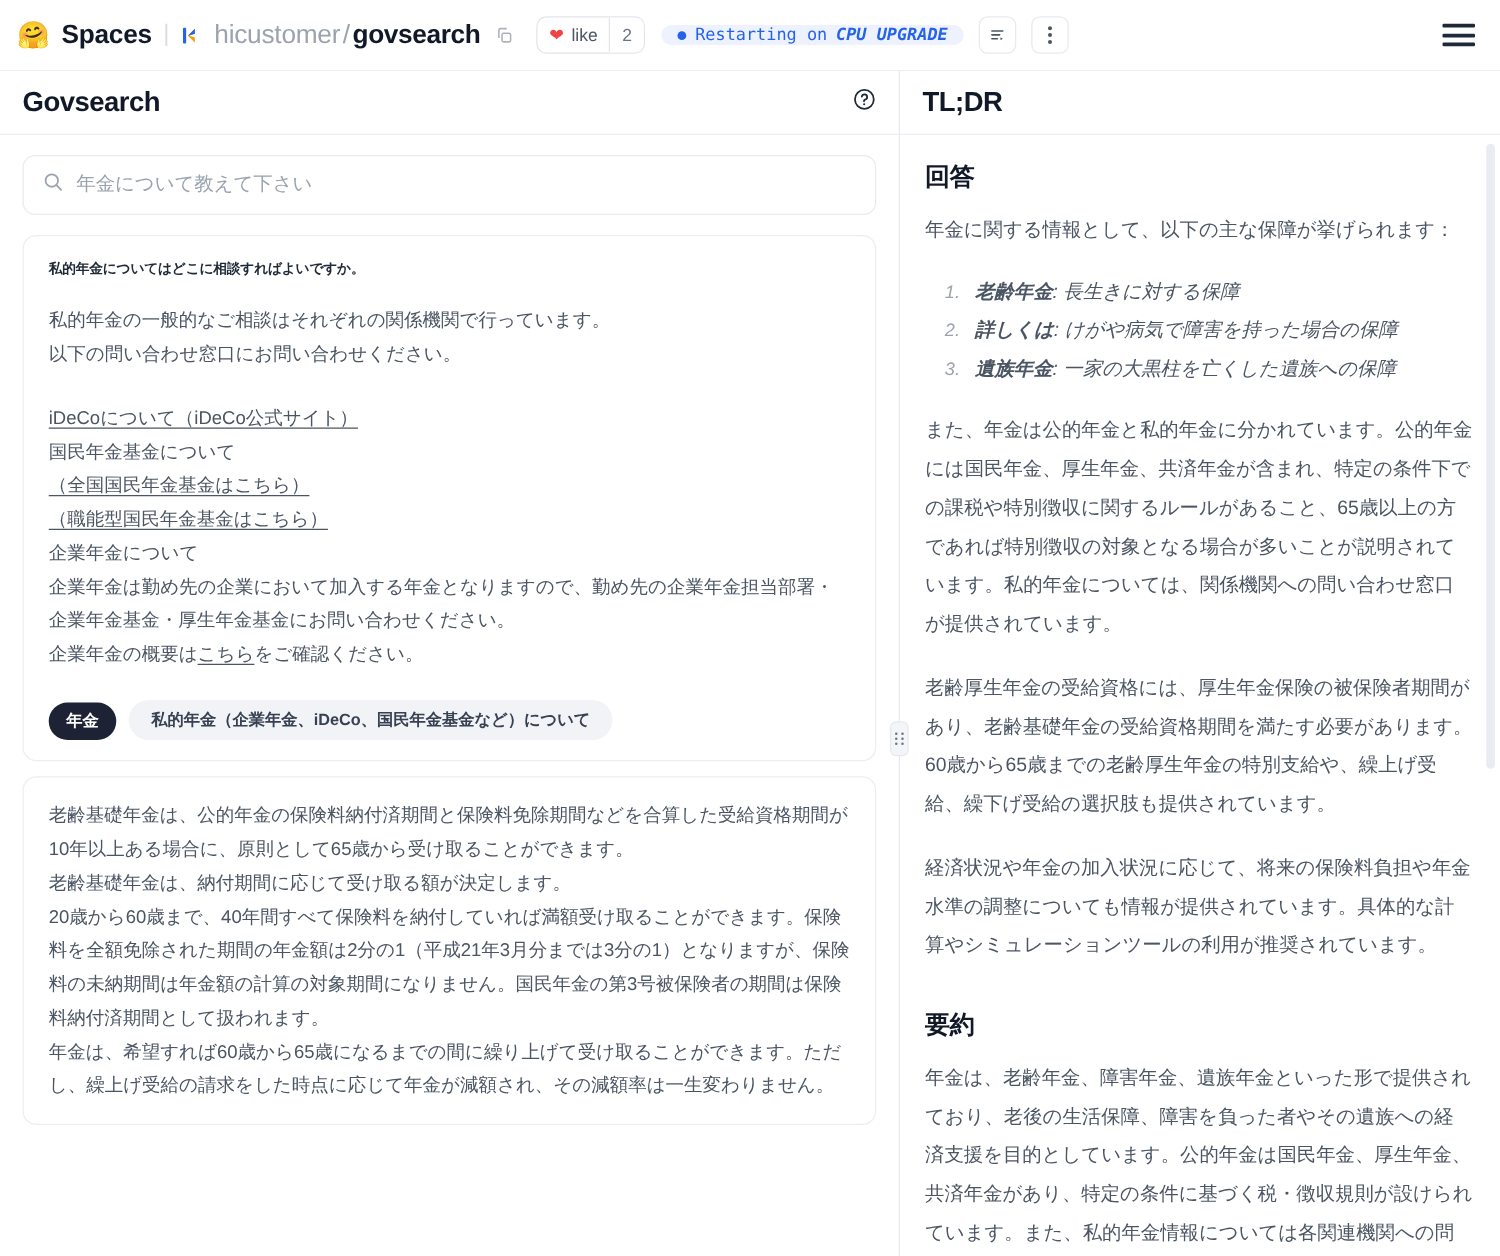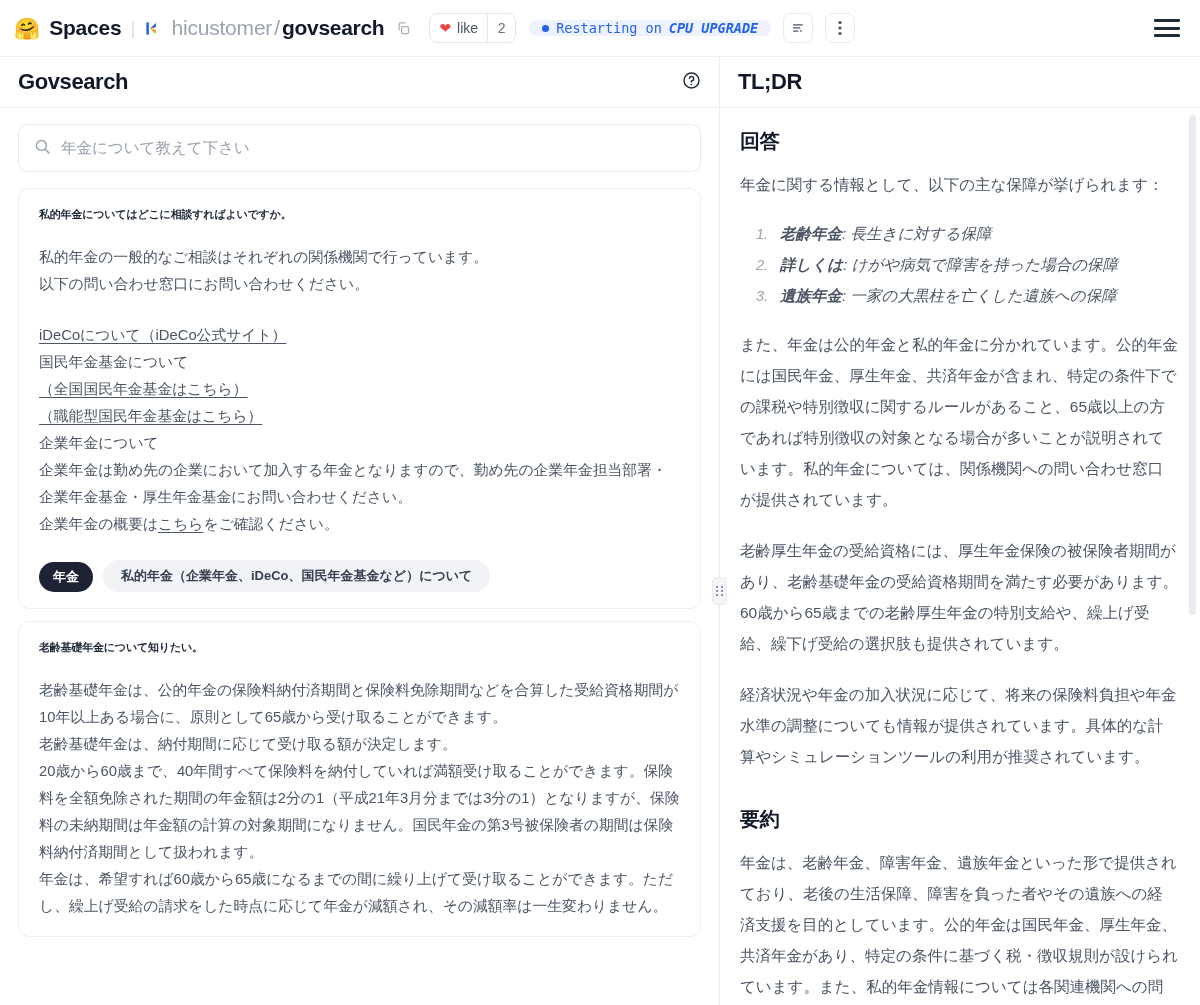--- a/index.html
+++ b/index.html
@@ -274,21 +274,20 @@
           <p>企業年金は勤め先の企業において加入する年金となりますので、勤め先の企業年金担当部署・企業年金基金・厚生年金基金にお問い合わせください。</p>
           <p><span>企業年金の概要は</span><span class="lnk">こちら</span><span>をご確認ください。</span></p>
         </div>
         <div class="tags">
           <span class="tag-dark">年金</span>
           <span class="tag-light">私的年金（企業年金、iDeCo、国民年金基金など）について</span>
         </div>
       </div>
 
       <div class="card">
-        <div class="card-q">老齢基礎年金について知りたい。</div>
         <div class="card-body">
           <p>老齢基礎年金は、公的年金の保険料納付済期間と保険料免除期間などを合算した受給資格期間が10年以上ある場合に、原則として65歳から受け取ることができます。</p>
           <p>老齢基礎年金は、納付期間に応じて受け取る額が決定します。</p>
           <p>20歳から60歳まで、40年間すべて保険料を納付していれば満額受け取ることができます。保険料を全額免除された期間の年金額は2分の1（平成21年3月分までは3分の1）となりますが、保険料の未納期間は年金額の計算の対象期間になりません。国民年金の第3号被保険者の期間は保険料納付済期間として扱われます。</p>
           <p>年金は、希望すれば60歳から65歳になるまでの間に繰り上げて受け取ることができます。ただし、繰上げ受給の請求をした時点に応じて年金が減額され、その減額率は一生変わりません。</p>
         </div>
       </div>
 
     </div>
   </div>

